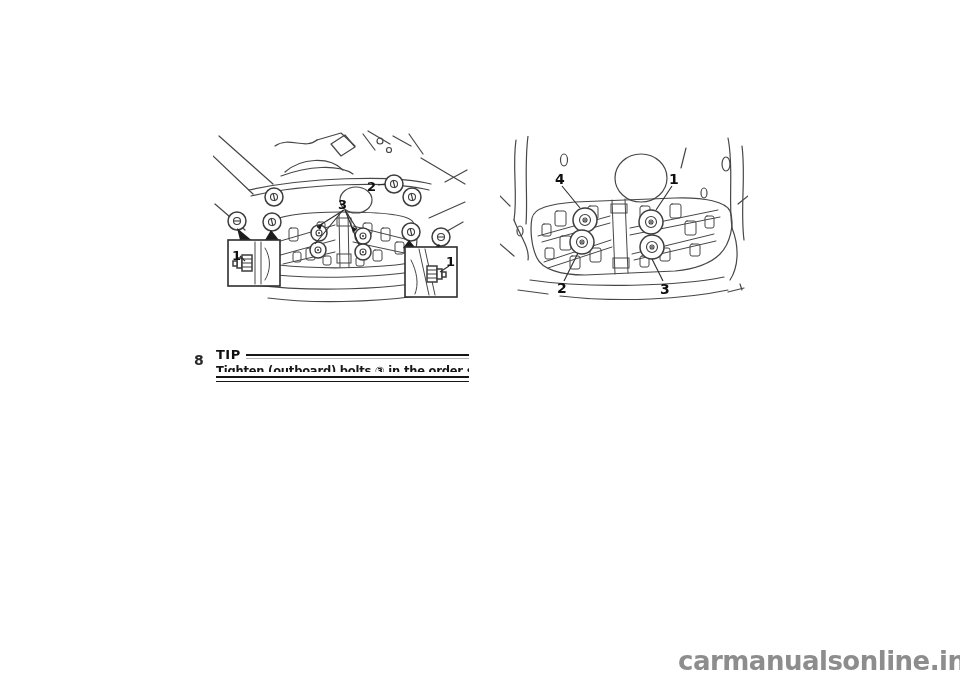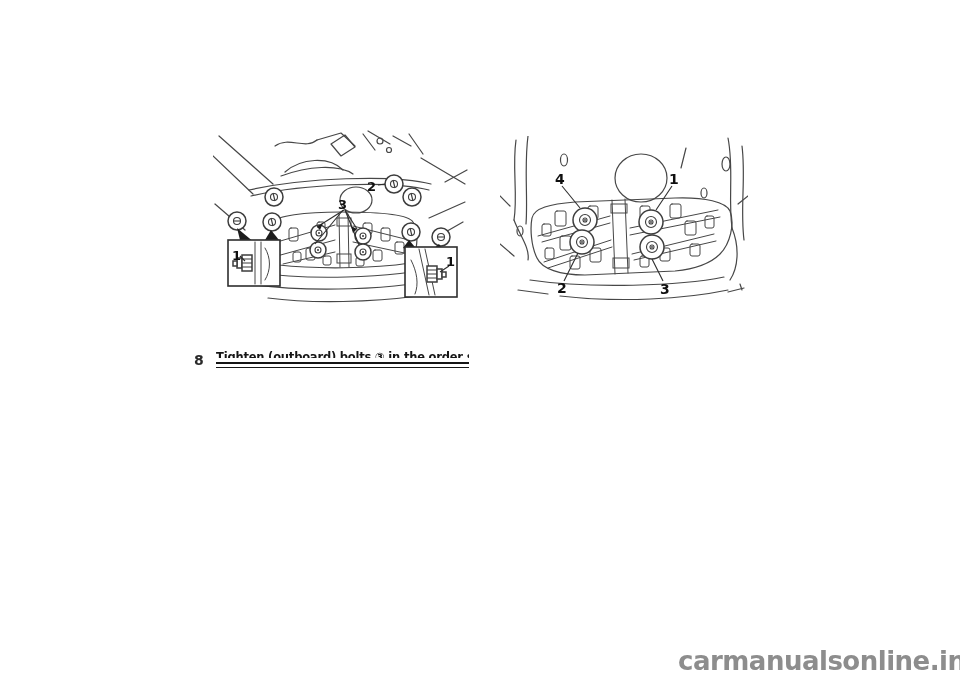--- a/index.html
+++ b/index.html
@@ -308,19 +308,23 @@
         <text class="callout" x="57" y="157" font-size="14">2</text>
         <path class="leader" d="M163,145 L152,123"></path>
         <text class="callout" x="160" y="158" font-size="14">3</text>
       </g>
     </svg>
   </div>
 
   <div class="chapter-num">8</div>
 
   <div class="tip">
+    <div class="tip-head-row">
+      <span class="tip-head">TIP</span>
+      <span class="tip-rule"></span>
+    </div>
     <div class="tip-body">Tighten (outboard) bolts ③ in the order shown.</div>
     <div class="tip-close"></div>
   </div>
 
   <div class="watermark">carmanualsonline.info</div>
 
 </div>
 
 </body></html>

